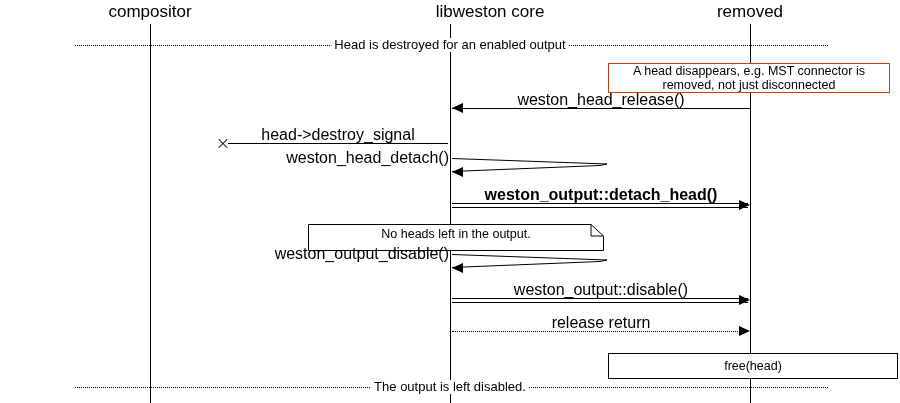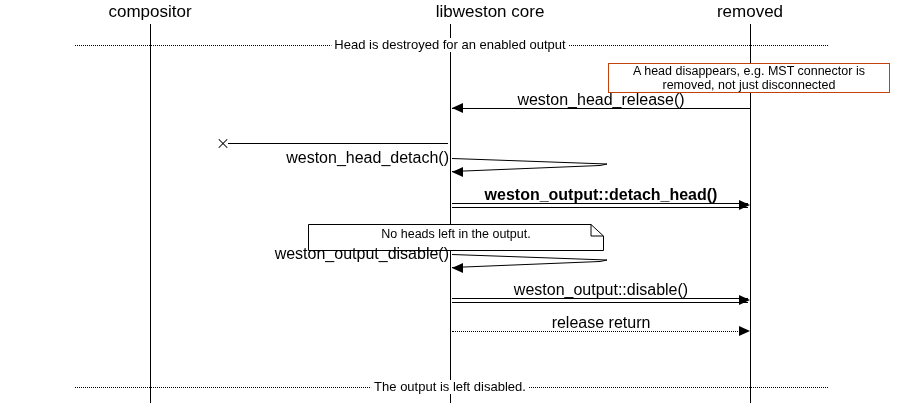--- a/index.html
+++ b/index.html
@@ -161,20 +161,21 @@
       <span>removed, not just disconnected</span>
     </div>
   </div>
 
   <div class="msg-line" style="left:452px; top:108px; width:298px;"></div>
   <div class="arrowhead left" style="left:452px; top:103px;"></div>
   <div class="msg-label" style="left:601px; top:107px;">weston_head_release()</div>
 
   <div class="msg-line" style="left:228px; top:143px; width:220px;"></div>
   <div class="xmark" style="left:217px; top:138px;"></div>
+  <div class="msg-label" style="left:338px; top:142px;">head-&gt;destroy_signal</div>
 
   <svg class="selfmsg-svg" style="left:452px; top:158px;" width="160" height="24">
     <path d="M0,0.5 L155,6 L148,7.5 L0,13.5" fill="none" stroke="#000" stroke-width="1"></path>
   </svg>
   <div class="arrowhead left" style="left:452px; top:167px;"></div>
   <div class="msg-label right-anchored" style="left:449px; top:165px;">weston_head_detach()</div>
 
   <div class="msg-line" style="left:452px; top:203px; width:296px;"></div>
   <div class="msg-line" style="left:452px; top:207px; width:296px;"></div>
   <div class="arrowhead right" style="left:739px; top:200px;"></div>
@@ -198,17 +199,20 @@
 
   <div class="msg-line" style="left:452px; top:298px; width:296px;"></div>
   <div class="msg-line" style="left:452px; top:302px; width:296px;"></div>
   <div class="arrowhead right" style="left:739px; top:295px;"></div>
   <div class="msg-label" style="left:601px; top:297px;">weston_output::disable()</div>
 
   <div class="msg-line dotted" style="left:452px; top:331px; width:290px;"></div>
   <div class="arrowhead right" style="left:739px; top:326px;"></div>
   <div class="msg-label" style="left:601px; top:330px;">release return</div>
 
+  <div class="box" style="left:608px; top:353px; width:290px; height:26px;">
+    <span>free(head)</span>
+  </div>
 
   <div class="separator" style="left:75px; top:387px; width:753px;"></div>
   <div class="separator-text" style="left:450px; top:387px;">The output is left disabled.</div>
 
 </div>
 
 </body></html>

